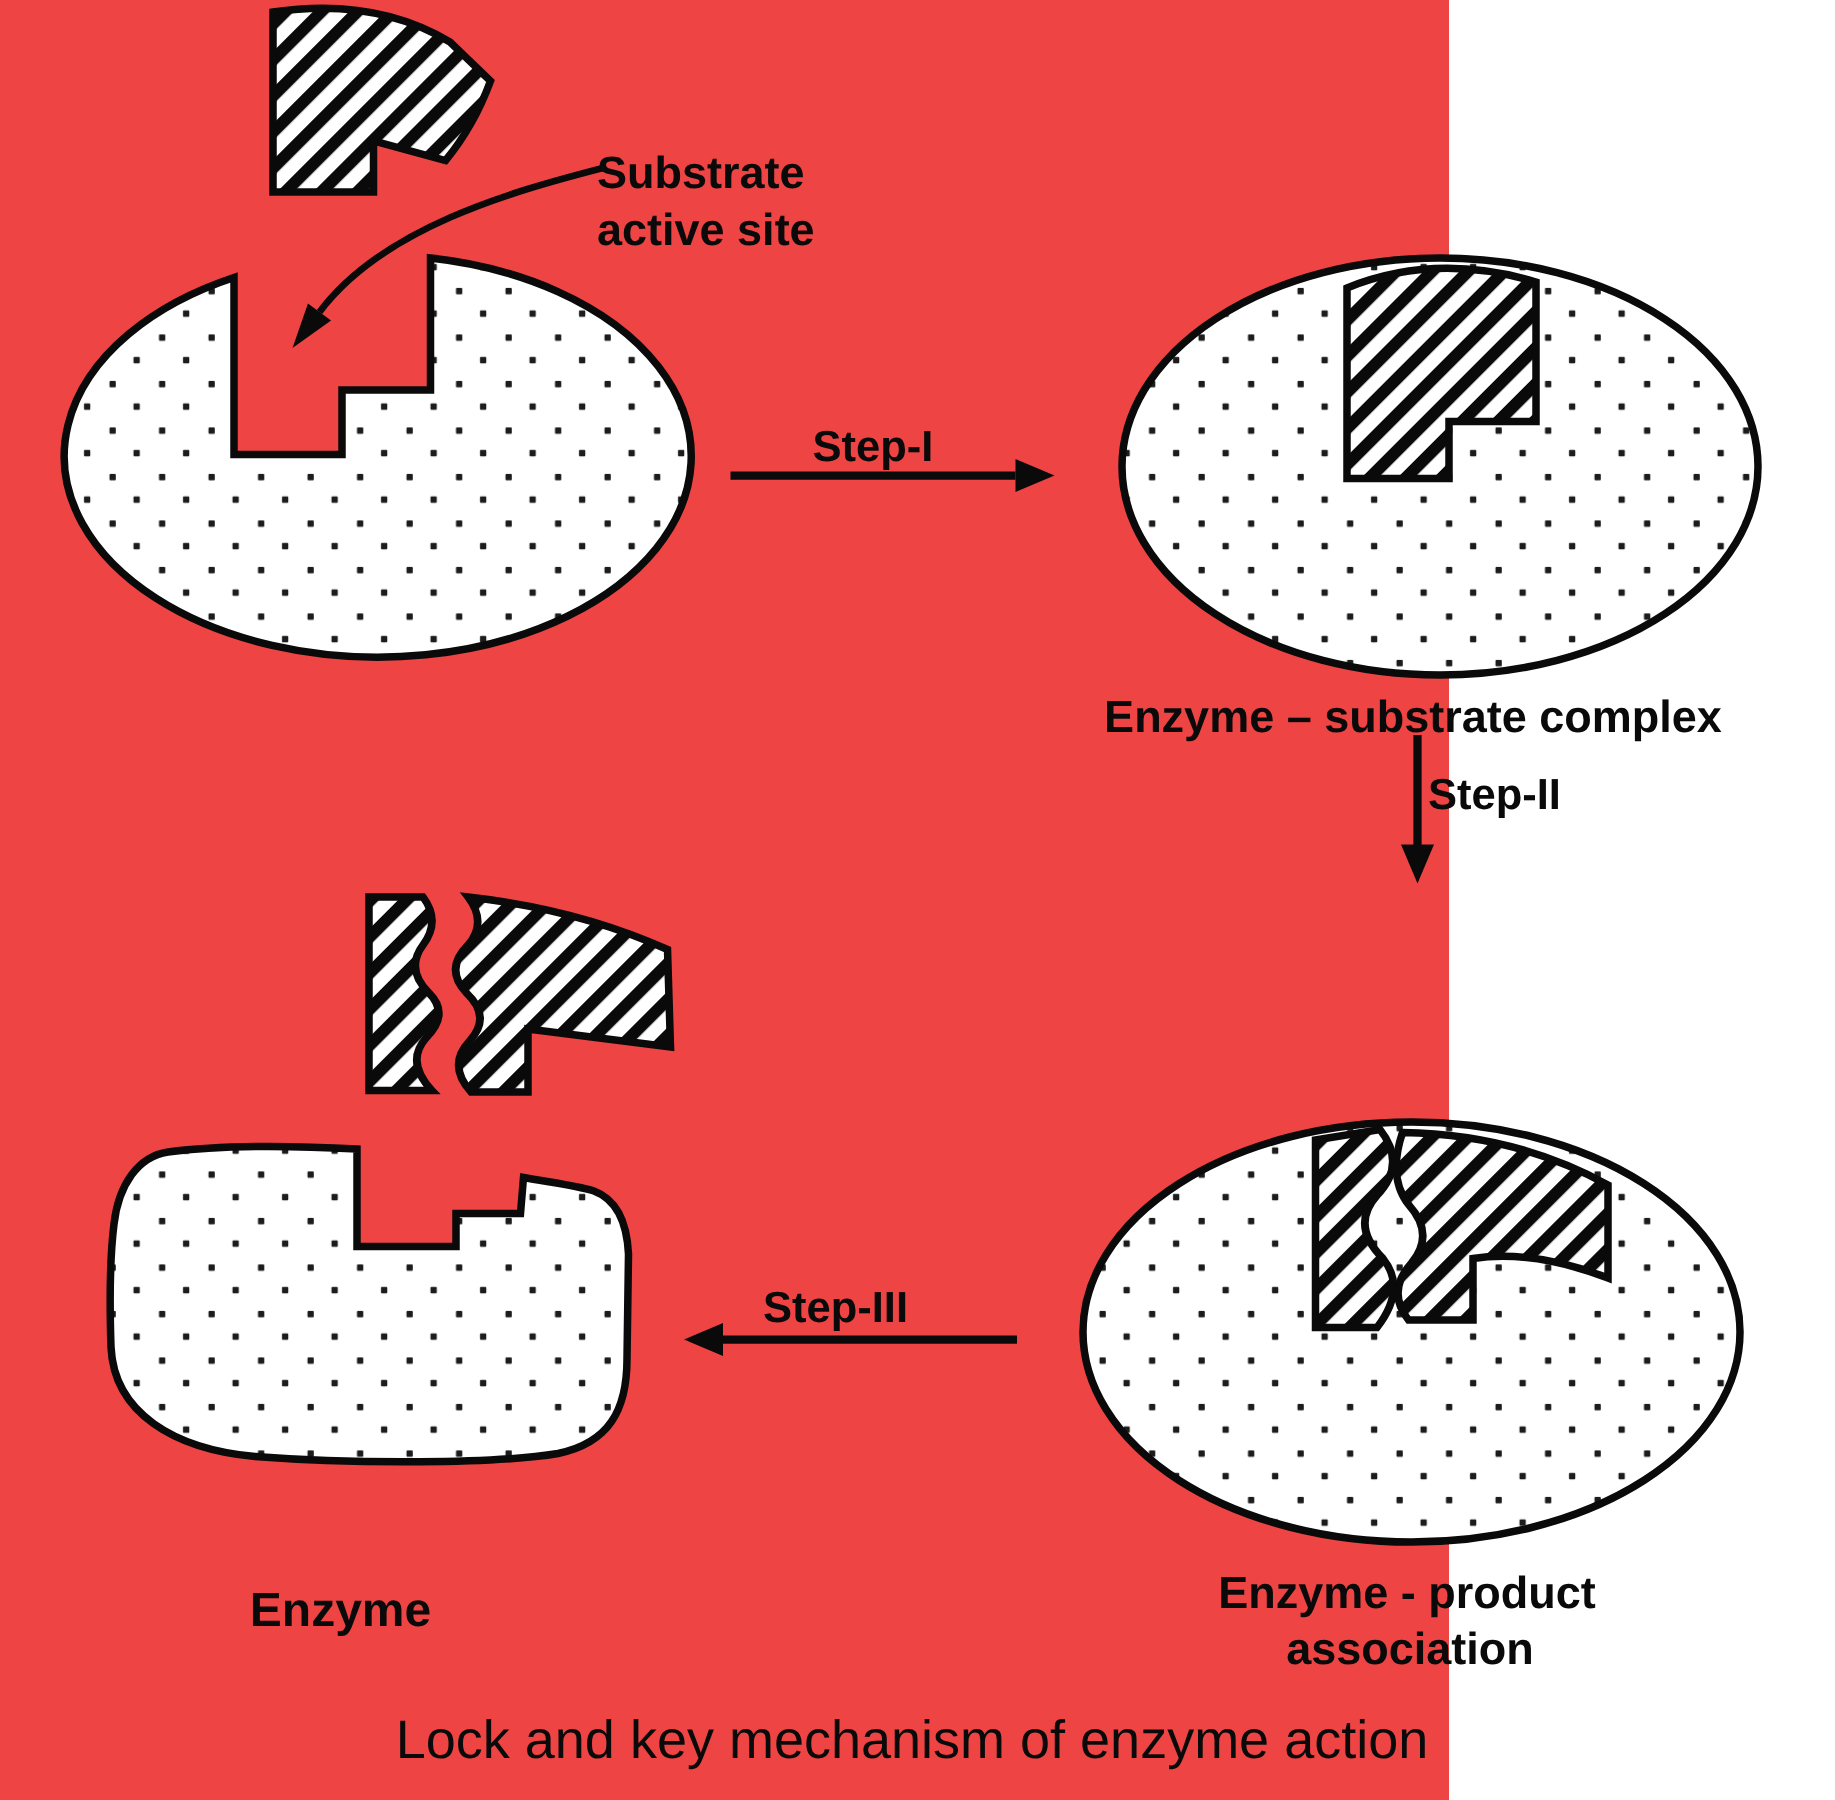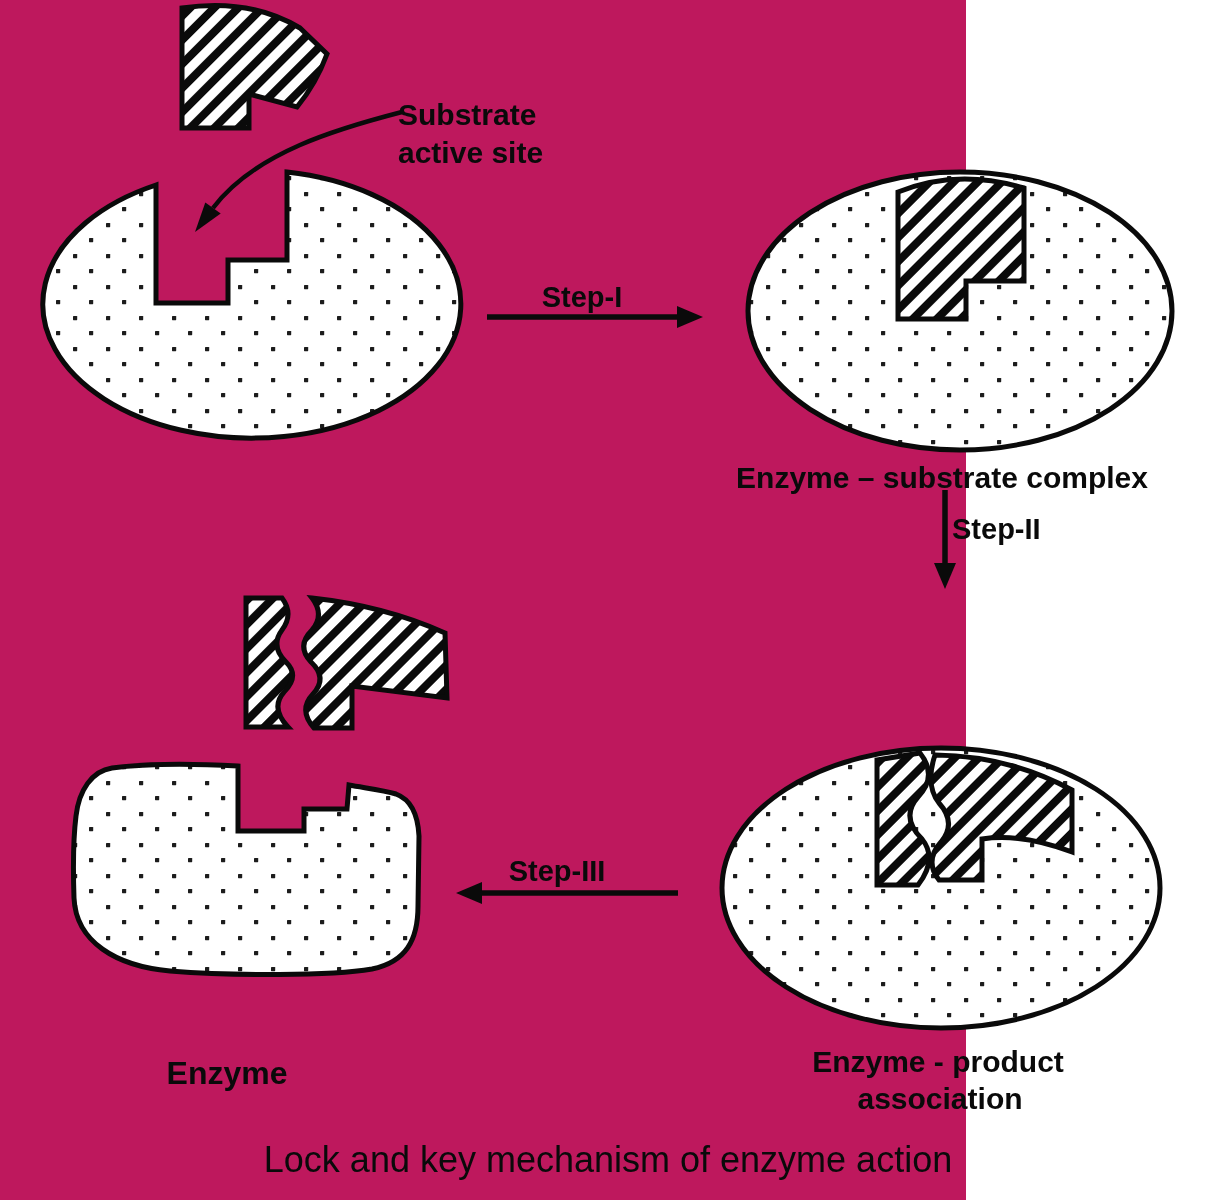--- a/index.html
+++ b/index.html
@@ -4,21 +4,21 @@
 <style>
   html, body {
     margin: 0;
     padding: 0;
     background: #ffffff;
   }
   .stage {
     position: relative;
     width: 966px;
     height: 1200px;
-    background: #be185d;
+    background: #ef4444;
     font-family: "Liberation Sans", sans-serif;
   }
   svg { display: block; }
   .lbl {
     font-family: "Liberation Sans", sans-serif;
     font-weight: bold;
     fill: #0a0a0a;
   }
   .lbl-30 { font-size: 30px; }
   .lbl-29 { font-size: 29px; }

